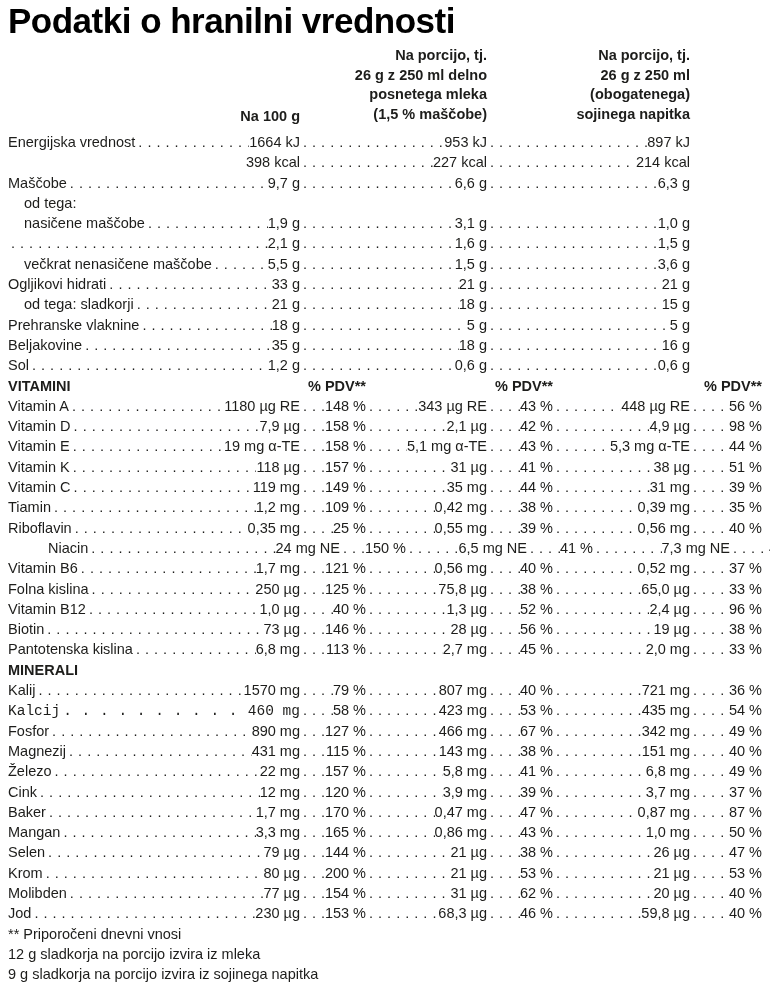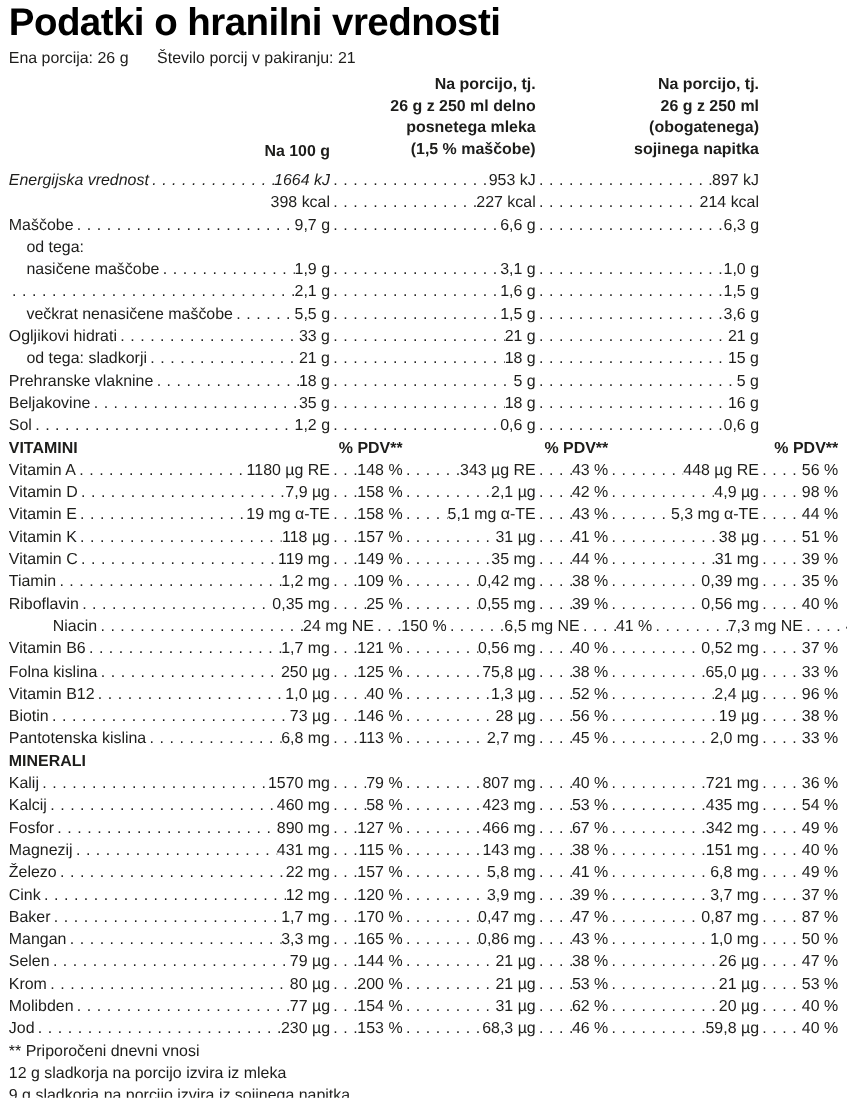--- a/index.html
+++ b/index.html
@@ -42,43 +42,40 @@
   .fill{flex:1 1 0;}
   .footnotes{font-size:14.5px;line-height:20.3px;}
 </style>
 </head>
 <body>
 
 <div class="page">
 
   <h1 class="title">Podatki o hranilni vrednosti</h1>
 
-  <div class="subtitle">
-    <span>Ena porcija: 26 g</span><span class="sep"></span><span>Število porcij v pakiranju: 21</span>
-  </div>
 
   <div class="colheads">
     <div class="ch ch1">Na 100 g</div>
     <div class="ch ch2">
       <div>Na porcijo, tj.</div>
       <div>26 g z 250 ml delno</div>
       <div>posnetega mleka</div>
       <div>(1,5 % maščobe)</div>
     </div>
     <div class="ch ch3">
       <div>Na porcijo, tj.</div>
       <div>26 g z 250 ml</div>
       <div>(obogatenega)</div>
       <div>sojinega napitka</div>
     </div>
   </div>
 
   <div id="macro-rows">
       <span class="row">
-        <span class="cell" style="width: 292px; font-style: italic;">
+        <span class="cell" style="width: 292px;">
           <span class="lbl">Energijska vrednost</span>
           <span class="dots">. . . . . . . . . . . . . . . . . . . . . . . . . . . . . . . . . . . . . . . . . . . . . . . . . . . . . . . . . . . . . . . . . . . . . . . . . . . . . . . . . . . . . . . . . . </span>
           <span class="val">1664 kJ</span>
         </span>
         <span class="cell" style="width: 187px;">
           <span class="dots">. . . . . . . . . . . . . . . . . . . . . . . . . . . . . . . . . . . . . . . . . . . . . . . . . . . . . . . . . . . . . . . . . . . . . . . . . . . . . . . . . . . . . . . . . . </span>
           <span class="val">953 kJ</span>
         </span>
         <span class="cell" style="width: 203px;">
           <span class="dots">. . . . . . . . . . . . . . . . . . . . . . . . . . . . . . . . . . . . . . . . . . . . . . . . . . . . . . . . . . . . . . . . . . . . . . . . . . . . . . . . . . . . . . . . . . </span>
@@ -679,21 +676,21 @@
         <span class="cell" style="width: 137px;">
           <span class="dots">. . . . . . . . . . . . . . . . . . . . . . . . . . . . . . . . . . . . . . . . . . . . . . . . . . . . . . . . . . . . . . . . . . . . . . . . . . . . . . . . . . . . . . . . . . </span>
           <span class="val">721 mg</span>
         </span>
         <span class="cell" style="width: 72px;">
           <span class="dots">. . . . . . . . . . . . . . . . . . . . . . . . . . . . . . . . . . . . . . . . . . . . . . . . . . . . . . . . . . . . . . . . . . . . . . . . . . . . . . . . . . . . . . . . . . </span>
           <span class="val">36 %</span>
         </span>
       </span>
       <span class="row">
-        <span class="cell" style="width: 292px;">
+        <span class="cell" style="width: 292px; font-family: Liberation Mono, monospace;">
           <span class="lbl">Kalcij</span>
           <span class="dots">. . . . . . . . . . . . . . . . . . . . . . . . . . . . . . . . . . . . . . . . . . . . . . . . . . . . . . . . . . . . . . . . . . . . . . . . . . . . . . . . . . . . . . . . . . </span>
           <span class="val">460 mg</span>
         </span>
         <span class="cell" style="width: 66px;">
           <span class="dots">. . . . . . . . . . . . . . . . . . . . . . . . . . . . . . . . . . . . . . . . . . . . . . . . . . . . . . . . . . . . . . . . . . . . . . . . . . . . . . . . . . . . . . . . . . </span>
           <span class="val">58 %</span>
         </span>
         <span class="cell" style="width: 121px;">
           <span class="dots">. . . . . . . . . . . . . . . . . . . . . . . . . . . . . . . . . . . . . . . . . . . . . . . . . . . . . . . . . . . . . . . . . . . . . . . . . . . . . . . . . . . . . . . . . . </span>

